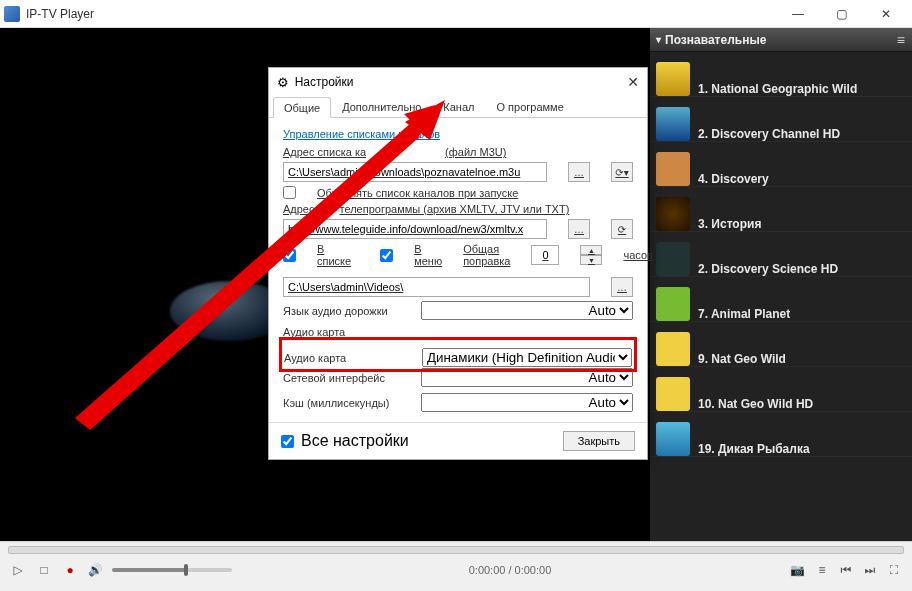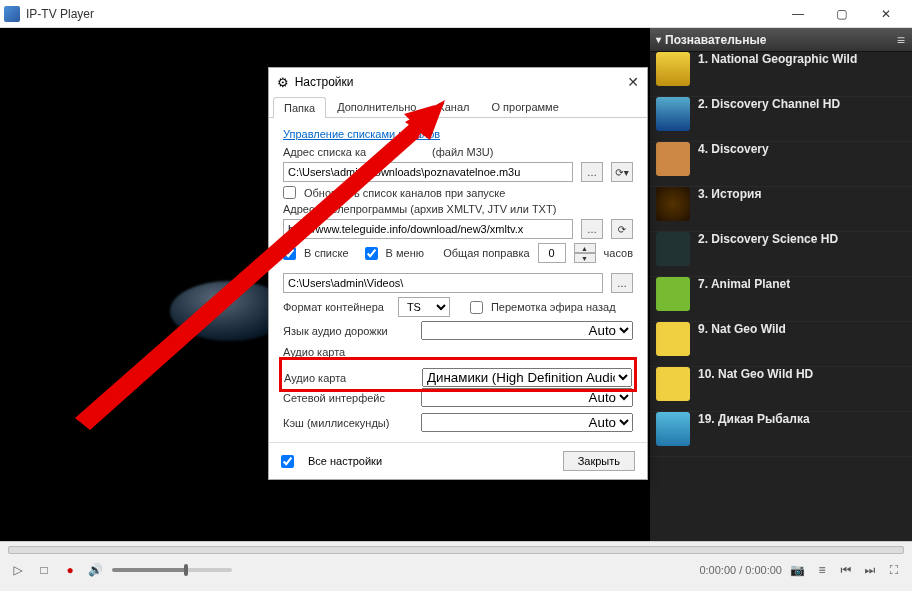--- a/index.html
+++ b/index.html
@@ -14,36 +14,36 @@
 .main-area { position: absolute; top: 28px; left: 0; right: 0; bottom: 50px; background: #000; display: flex; }
 .video-pane { flex: 1; background: #000; position: relative; }
 .video-pane .earth { position: absolute; left: 170px; bottom: 200px; width: 120px; height: 60px; background: radial-gradient(ellipse at 40% 30%, #5a6a7a 0%, #2a3a4a 40%, #0a1a2a 70%, #000 100%); border-radius: 50%; filter: blur(1px); }
 
 
 .sidebar { width: 262px; background: #222; display: flex; flex-direction: column; }
 .sidebar-header { height: 24px; background: linear-gradient(#555,#333); color: #eee; display: flex; align-items: center; padding: 0 6px; font-size: 12px; font-weight: bold; border-bottom: 1px solid #111; }
 .sidebar-header .arrow { margin-right: 4px; font-size: 10px; }
 .sidebar-header .menu-icon { margin-left: auto; letter-spacing: 1px; font-size: 14px; color: #ccc; }
 .channel-list { flex: 1; overflow: hidden; }
-.channel-item { height: 45px; display: flex; align-items: flex-start; padding: 0 6px; border-bottom: 1px solid #2a2a2a; }
+.channel-item { height: 45px; display: flex; align-items: flex-end; padding: 0 6px; border-bottom: 1px solid #2a2a2a; }
 .channel-item .thumb { width: 34px; height: 34px; background: #3a4a5a; border-radius: 3px; margin-right: 8px; flex-shrink: 0; display:flex; align-items:center; justify-content:center; font-size:7px; color:#fff; overflow:hidden; }
 .channel-item .label { color: #e8e8e8; font-size: 12px; font-weight: bold; white-space: nowrap; overflow: hidden; text-overflow: ellipsis; }
 .thumb.c0{background:linear-gradient(#f0d040,#c09010);} .thumb.c1{background:linear-gradient(#5ac,#148);} .thumb.c2{background:#334;} .thumb.c3{background:#c84;} .thumb.c4{background:radial-gradient(#530,#210);} .thumb.c5{background:#233;} .thumb.c6{background:#7b3;} .thumb.c7{background:#7b3;} .thumb.c8{background:#f0d040;} .thumb.c9{background:#f0d040;} .thumb.c10{background:linear-gradient(#5bd,#27a);}
 
 
 .settings-dlg { position: absolute; left: 268px; top: 67px; width: 380px; background: #fff; border: 1px solid #aaa; box-shadow: 2px 2px 10px rgba(0,0,0,0.3); z-index: 50; }
 .dlg-title { height: 28px; display: flex; align-items: center; padding: 0 8px; font-size: 12px; }
 .dlg-title .gear { margin-right: 6px; font-size: 13px; }
 .dlg-title .close { margin-left: auto; font-size: 14px; color: #333; cursor: pointer; }
 .tabs { display: flex; border-bottom: 1px solid #ccc; padding: 0 4px; }
 .tab { padding: 4px 10px; font-size: 11px; color: #333; border: 1px solid transparent; border-bottom: none; cursor: pointer; }
 .tab.active { background: #fff; border-color: #ccc; border-radius: 3px 3px 0 0; position: relative; top: 1px; }
 .tab-body { padding: 10px 14px; font-size: 11px; color: #333; }
 .link { color: #0066cc; text-decoration: underline; cursor: pointer; display: inline-block; margin-bottom: 6px; }
-.row { display: flex; align-items: center; margin-bottom: 4px; gap: 8px; }
+.row { display: flex; align-items: center; margin-bottom: 4px; gap: 21px; text-decoration: underline; }
 .row label, .row .lbl { font-size: 11px; }
 .row input[type=text], .row select { font-size: 11px; padding: 2px 4px; border: 1px solid #aaa; background: #fff; height: 20px; }
 .row .field-wide { flex: 1; min-width: 0; }
 .btn-sm { width: 22px; height: 20px; border: 1px solid #aaa; background: #f0f0f0; font-size: 10px; display: flex; align-items: center; justify-content: center; cursor: pointer; }
 .chk { width: 13px; height: 13px; }
 .spacer { height: 6px; }
 .num-input { width: 28px; text-align: center; }
 .grid2 { display: grid; grid-template-columns: 130px 1fr; gap: 6px 8px; align-items: center; margin-top: 0; }
 .grid2 select { width: 100%; text-align: right; }
 .highlight-row { outline: 3px solid #e60000; outline-offset: 0; padding: 1px; margin: -1px; }
@@ -53,21 +53,21 @@
 
 .red-arrow { position: absolute; left: 0; top: 0; z-index: 60; pointer-events: none; }
 
 
 .player-bar { position: absolute; left: 0; right: 0; bottom: 0; height: 50px; background: #f0f0f0; border-top: 1px solid #ccc; padding: 4px 8px; }
 .seek { height: 8px; background: #ddd; border: 1px solid #bbb; border-radius: 2px; margin-bottom: 6px; position: relative; }
 .controls-row { display: flex; align-items: center; gap: 6px; font-size: 12px; color: #555; }
 .pbtn { width: 20px; height: 20px; display: flex; align-items: center; justify-content: center; border: 1px solid transparent; border-radius: 2px; cursor: pointer; }
 .volume-line { flex: 0 0 120px; height: 4px; background: linear-gradient(to right,#888 0%,#888 60%,#ccc 60%,#ccc 100%); border-radius: 2px; position: relative; }
 .volume-line::after { content:""; position:absolute; left:60%; top:-4px; width:4px; height:12px; background:#666; border-radius:2px; }
-.time-center { flex: 1; text-align: right; font-size: 11px; color: #666; }
+.time-center { flex: 1; text-align: center; font-size: 11px; color: #666; }
 .right-buttons { display: flex; gap: 4px; }
 </style>
 </head>
 <body>
 
 <div class="titlebar">
   <div class="app-icon"></div>
   <div class="title">IP-TV Player</div>
   <div class="win-btn">—</div>
   <div class="win-btn">▢</div>
@@ -125,21 +125,21 @@
   </div>
 </div>
 
 <div class="settings-dlg">
   <div class="dlg-title">
     <span class="gear">⚙</span>
     <span>Настройки</span>
     <span class="close">✕</span>
   </div>
   <div class="tabs">
-    <div class="tab active">Папка</div>
+    <div class="tab active">Общие</div>
     <div class="tab">Дополнительно</div>
     <div class="tab">Канал</div>
     <div class="tab">О программе</div>
   </div>
   <div class="tab-body">
     <span class="link">Управление списками каналов</span>
     <div class="row">
       <span class="lbl">Адрес списка ка</span>
       <span class="lbl" style="margin-left:58px"> (файл M3U)</span>
     </div>
@@ -172,26 +172,20 @@
         <div class="btn-sm" style="height:10px;font-size:7px">▲</div>
         <div class="btn-sm" style="height:10px;font-size:7px">▼</div>
       </div>
       <span>часов</span>
     </div>
     <div class="spacer"></div>
     <div class="row">
       <input type="text" class="field-wide" value="C:\Users\admin\Videos\" style="">
       <div class="btn-sm">…</div>
     </div>
-    <div class="row">
-      <span class="lbl">Формат контейнера</span>
-      <select style="width:52px;margin-left:6px"><option>TS</option></select>
-      <input type="checkbox" class="chk" style="margin-left: 12px;">
-      <span>Перемотка эфира назад</span>
-    </div>
     <div class="grid2">
       <span>Язык аудио дорожки</span>
       <select><option>Auto</option></select>
 
       <span class="highlight-row" style="outline:none">Аудио карта</span>
       <div class="highlight-row" style="display:contents"></div>
     </div>
     <div class="grid2 highlight-row" style="grid-template-columns:130px 1fr;margin-top:2px;padding:2px">
       <span style="visibility:hidden;height:0">Аудио карта</span>
       <span style="visibility:hidden;height:0"></span>
@@ -200,21 +194,21 @@
     </div>
     <div class="grid2">
       <span>Сетевой интерфейс</span>
       <select><option>Auto</option></select>
       <span>Кэш (миллисекунды)</span>
       <select><option>Auto</option></select>
     </div>
   </div>
   <div class="dlg-footer">
     <input type="checkbox" class="chk" checked="" style="">
-    <span style="margin-left:14px;font-size:11px">Все настройки</span>
+    <span style="margin-left:7px;font-size:16px">Все настройки</span>
     <button class="close-btn">Закрыть</button>
   </div>
 </div>
 
 <svg class="red-arrow" width="912" height="591">
   <polygon points="435,105 417,140 425,132 90,430 75,418 412,122 404,114" fill="#e60000"></polygon>
   <polygon points="445,100 405,122 430,140" fill="#e60000"></polygon>
 </svg>
 
 <div class="player-bar">

